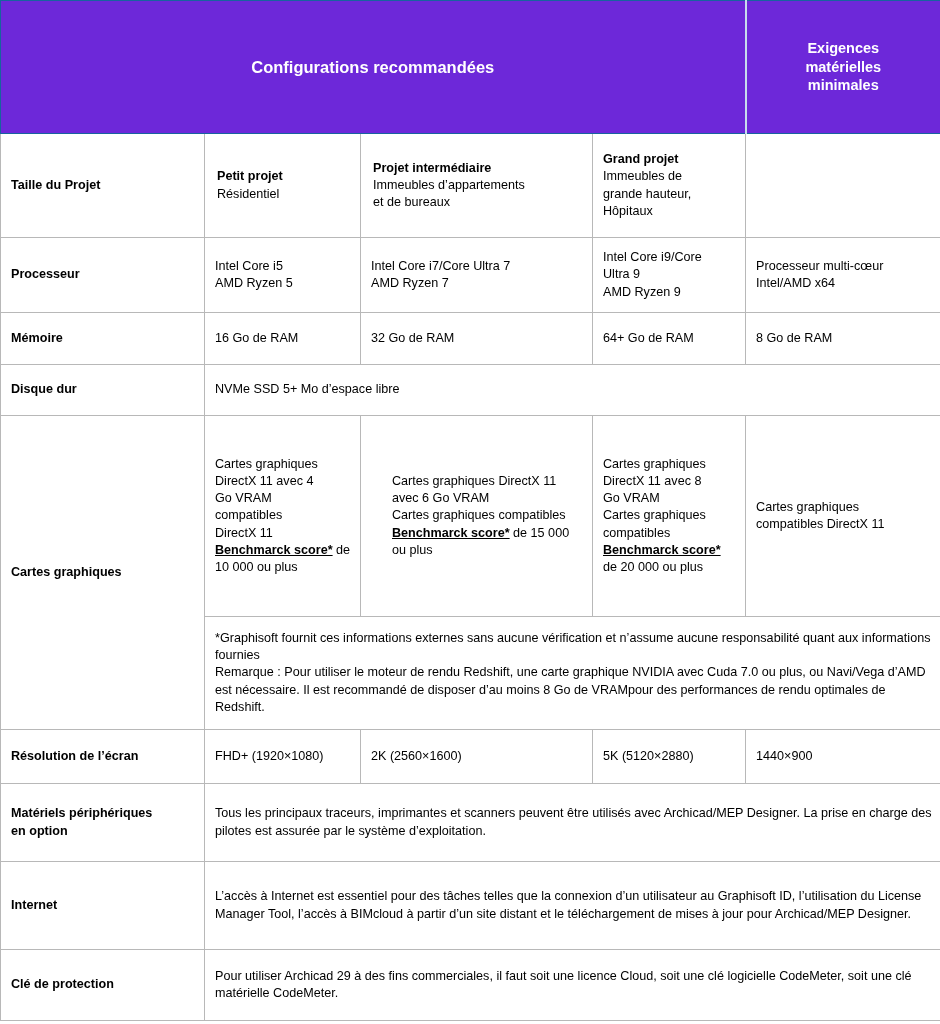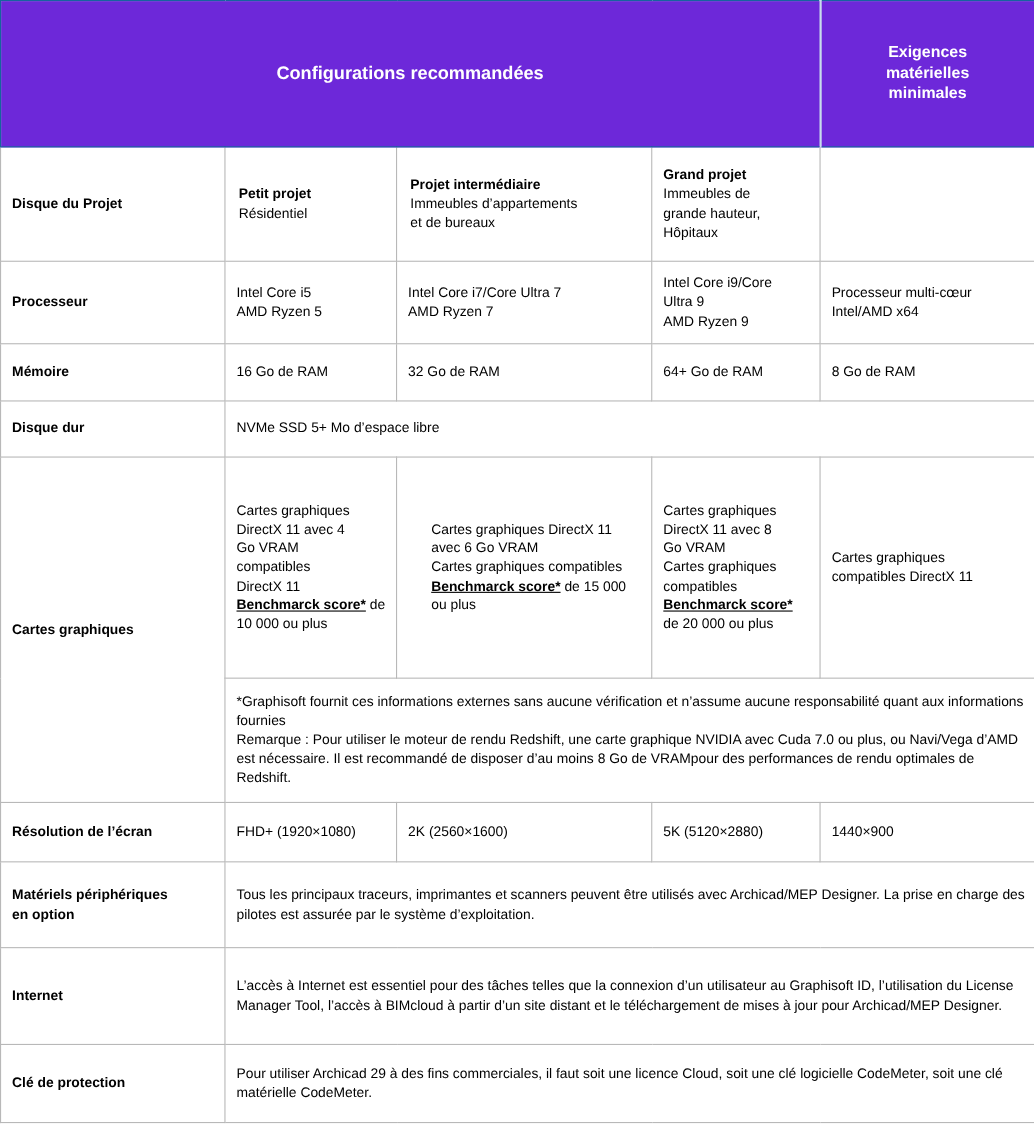--- a/index.html
+++ b/index.html
@@ -114,21 +114,21 @@
       <tr class="header-row" style="height:133px;">
         <td class="hdr-reco" colspan="4">Configurations recommandées</td>
         <td class="hdr-min">
           <div class="hdr-min-inner cell-lines">Exigences
 matérielles
 minimales</div>
         </td>
       </tr>
 
       <tr style="height:104px;">
-        <td class="rowlabel">Disque du Projet</td>
+        <td class="rowlabel">Taille du Projet</td>
         <td style="vertical-align:middle;padding-left:12px;">
           <span class="cell-title">Petit projet</span>
           <span class="cell-lines">Résidentiel</span>
         </td>
         <td style="vertical-align:middle;padding-left:12px;">
           <span class="cell-title">Projet intermédiaire</span>
           <span class="cell-lines">Immeubles d’appartements
 et de bureaux</span>
         </td>
         <td style="vertical-align:middle;">

